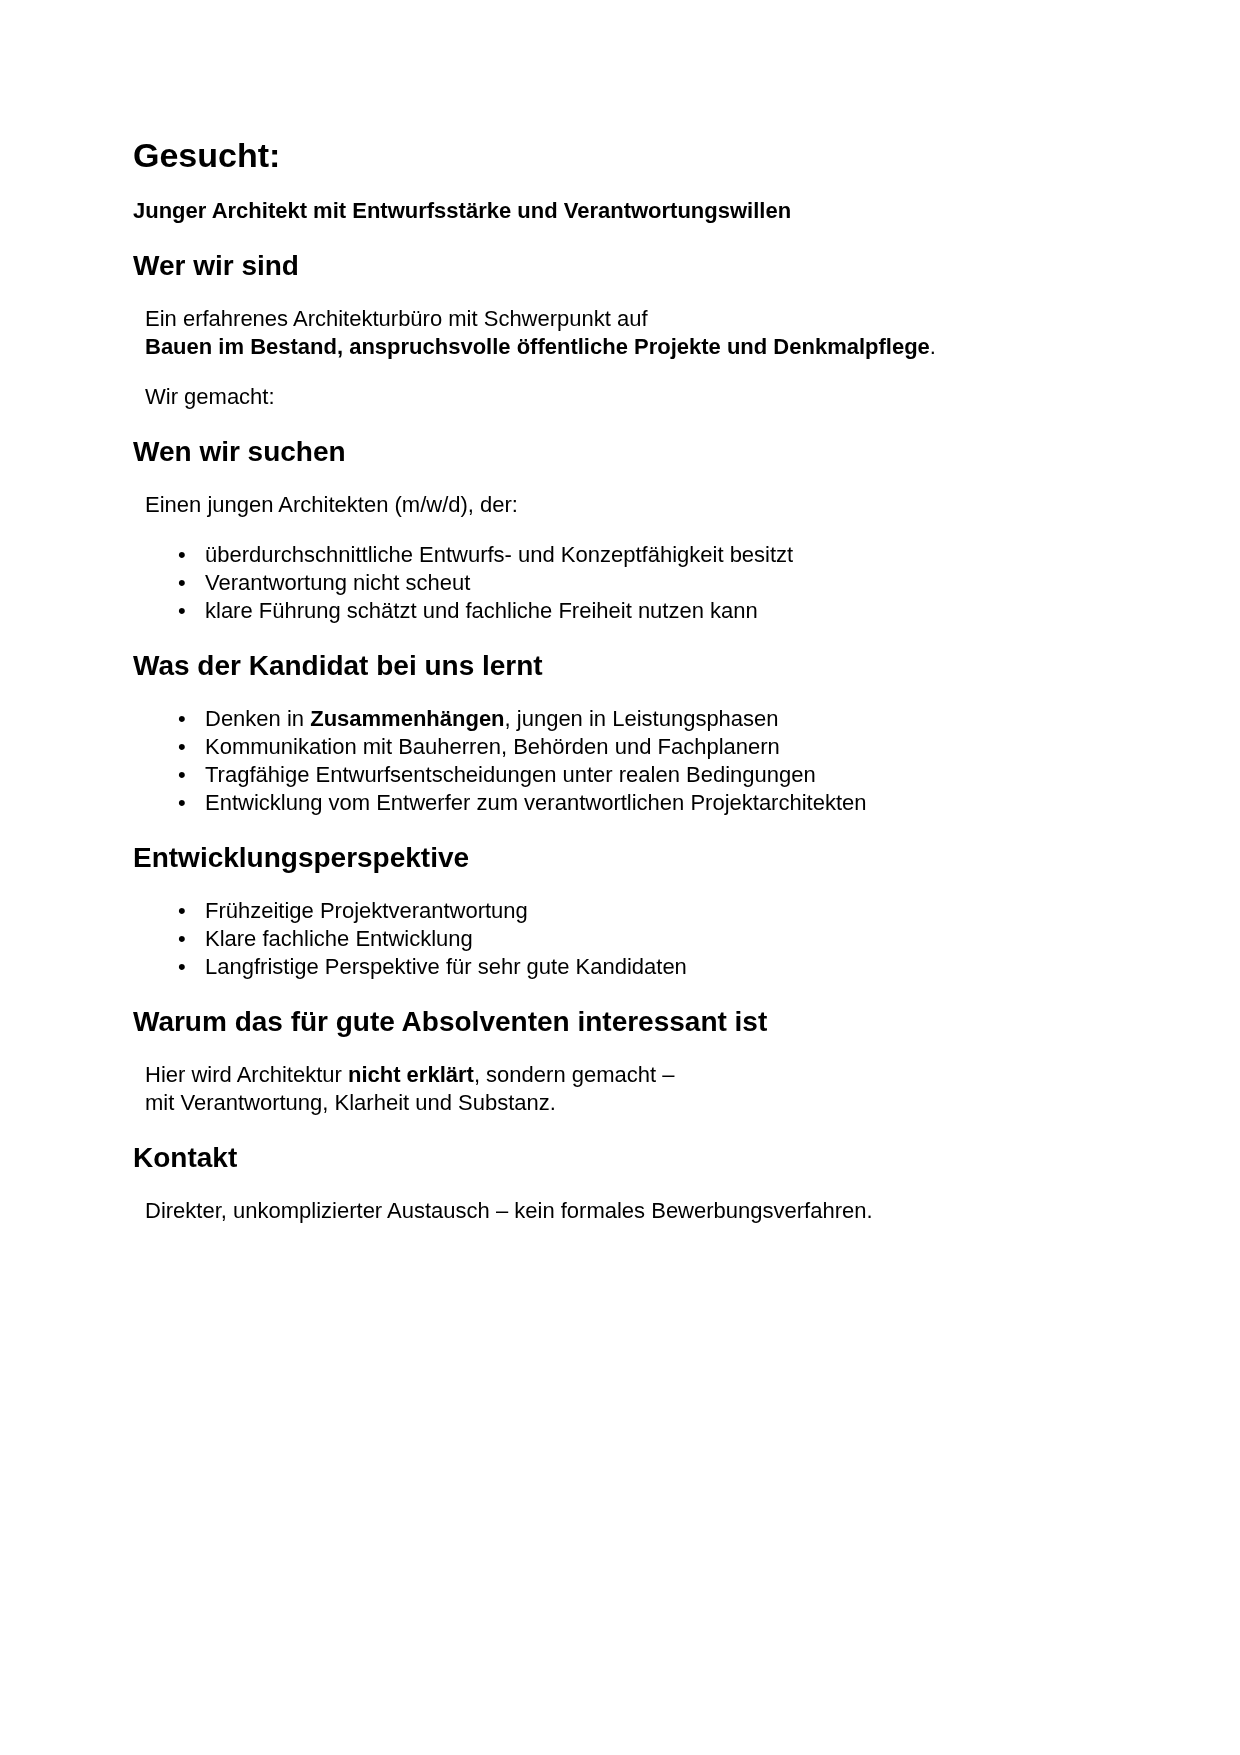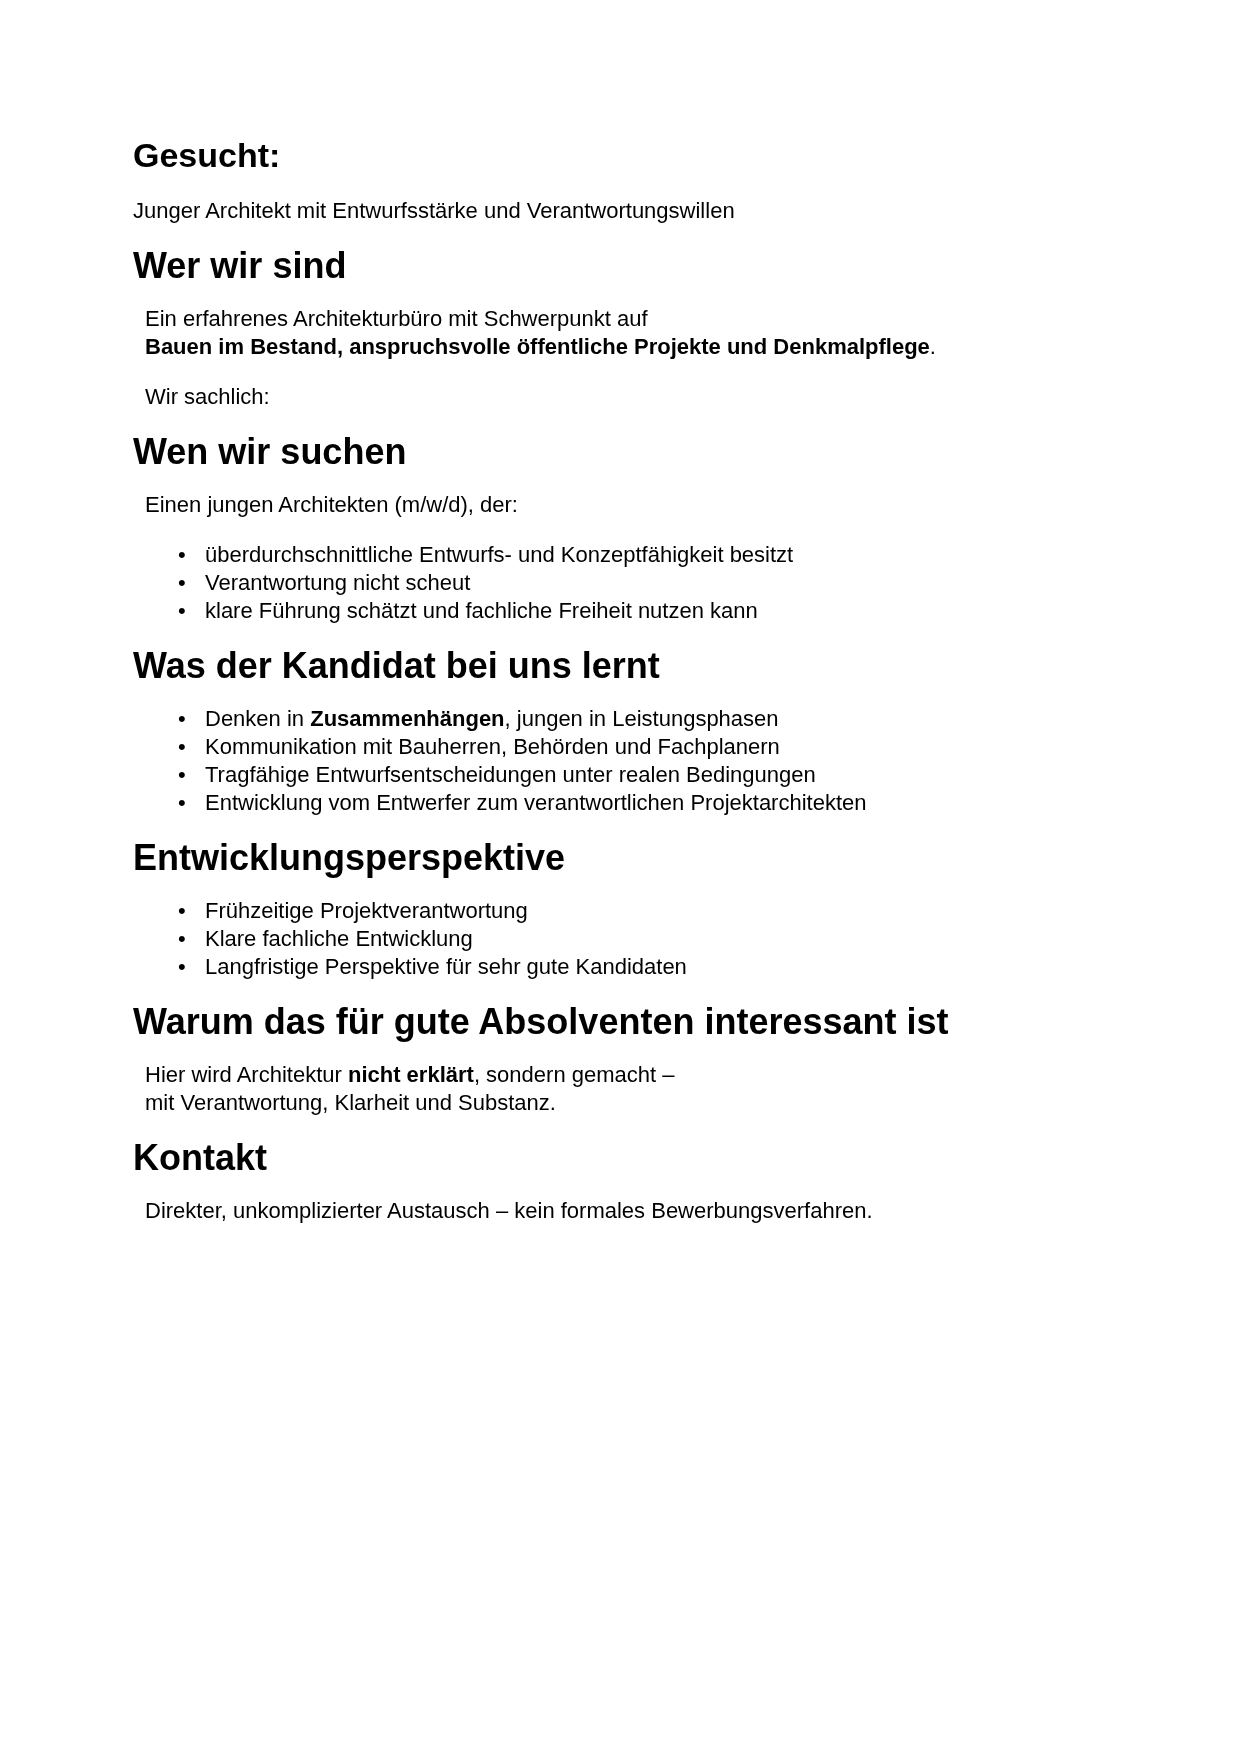--- a/index.html
+++ b/index.html
@@ -21,25 +21,25 @@
     padding: 135px 79px 0 133px;
     overflow: hidden;
   }
   h1.doc-title {
     font-size: 34px;
     line-height: 40px;
     font-weight: bold;
     margin: 0 0 22px 0;
   }
   p.subtitle {
-    font-weight: normal;
+    font-weight: bold;
     margin: 0 0 22px 0;
   }
   h2.section-heading {
-    font-size: 36px;
+    font-size: 28px;
     line-height: 34px;
     font-weight: bold;
     margin: 24px 0 22px 0;
   }
   p.body-para {
     margin: 0 0 22px 12px;
   }
   ul.bullet-list {
     list-style: none;
     margin: 0 0 22px 0;
@@ -67,21 +67,21 @@
   <h1 class="doc-title">Gesucht:</h1>
 
   <p class="subtitle">Junger Architekt mit Entwurfsstärke und Verantwortungswillen</p>
 
   <section>
     <h2 class="section-heading">Wer wir sind</h2>
     <p class="body-para">
       <span>Ein erfahrenes Architekturbüro mit Schwerpunkt auf</span><br>
       <strong>Bauen im Bestand, anspruchsvolle öffentliche Projekte und Denkmalpflege</strong><span>.</span>
     </p>
-    <p class="body-para">Wir sachlich:</p>
+    <p class="body-para">Wir gemacht:</p>
   </section>
 
   <section>
     <h2 class="section-heading">Wen wir suchen</h2>
     <p class="body-para">Einen jungen Architekten (m/w/d), der:</p>
     <ul class="bullet-list">
       <li><span>überdurchschnittliche Entwurfs- und Konzeptfähigkeit besitzt</span><strong></strong><span></span></li>
       <li><span>Verantwortung nicht scheut</span><strong></strong><span></span></li>
       <li><span>klare Führung schätzt und fachliche Freiheit nutzen kann</span><strong></strong><span></span></li>
     </ul>

